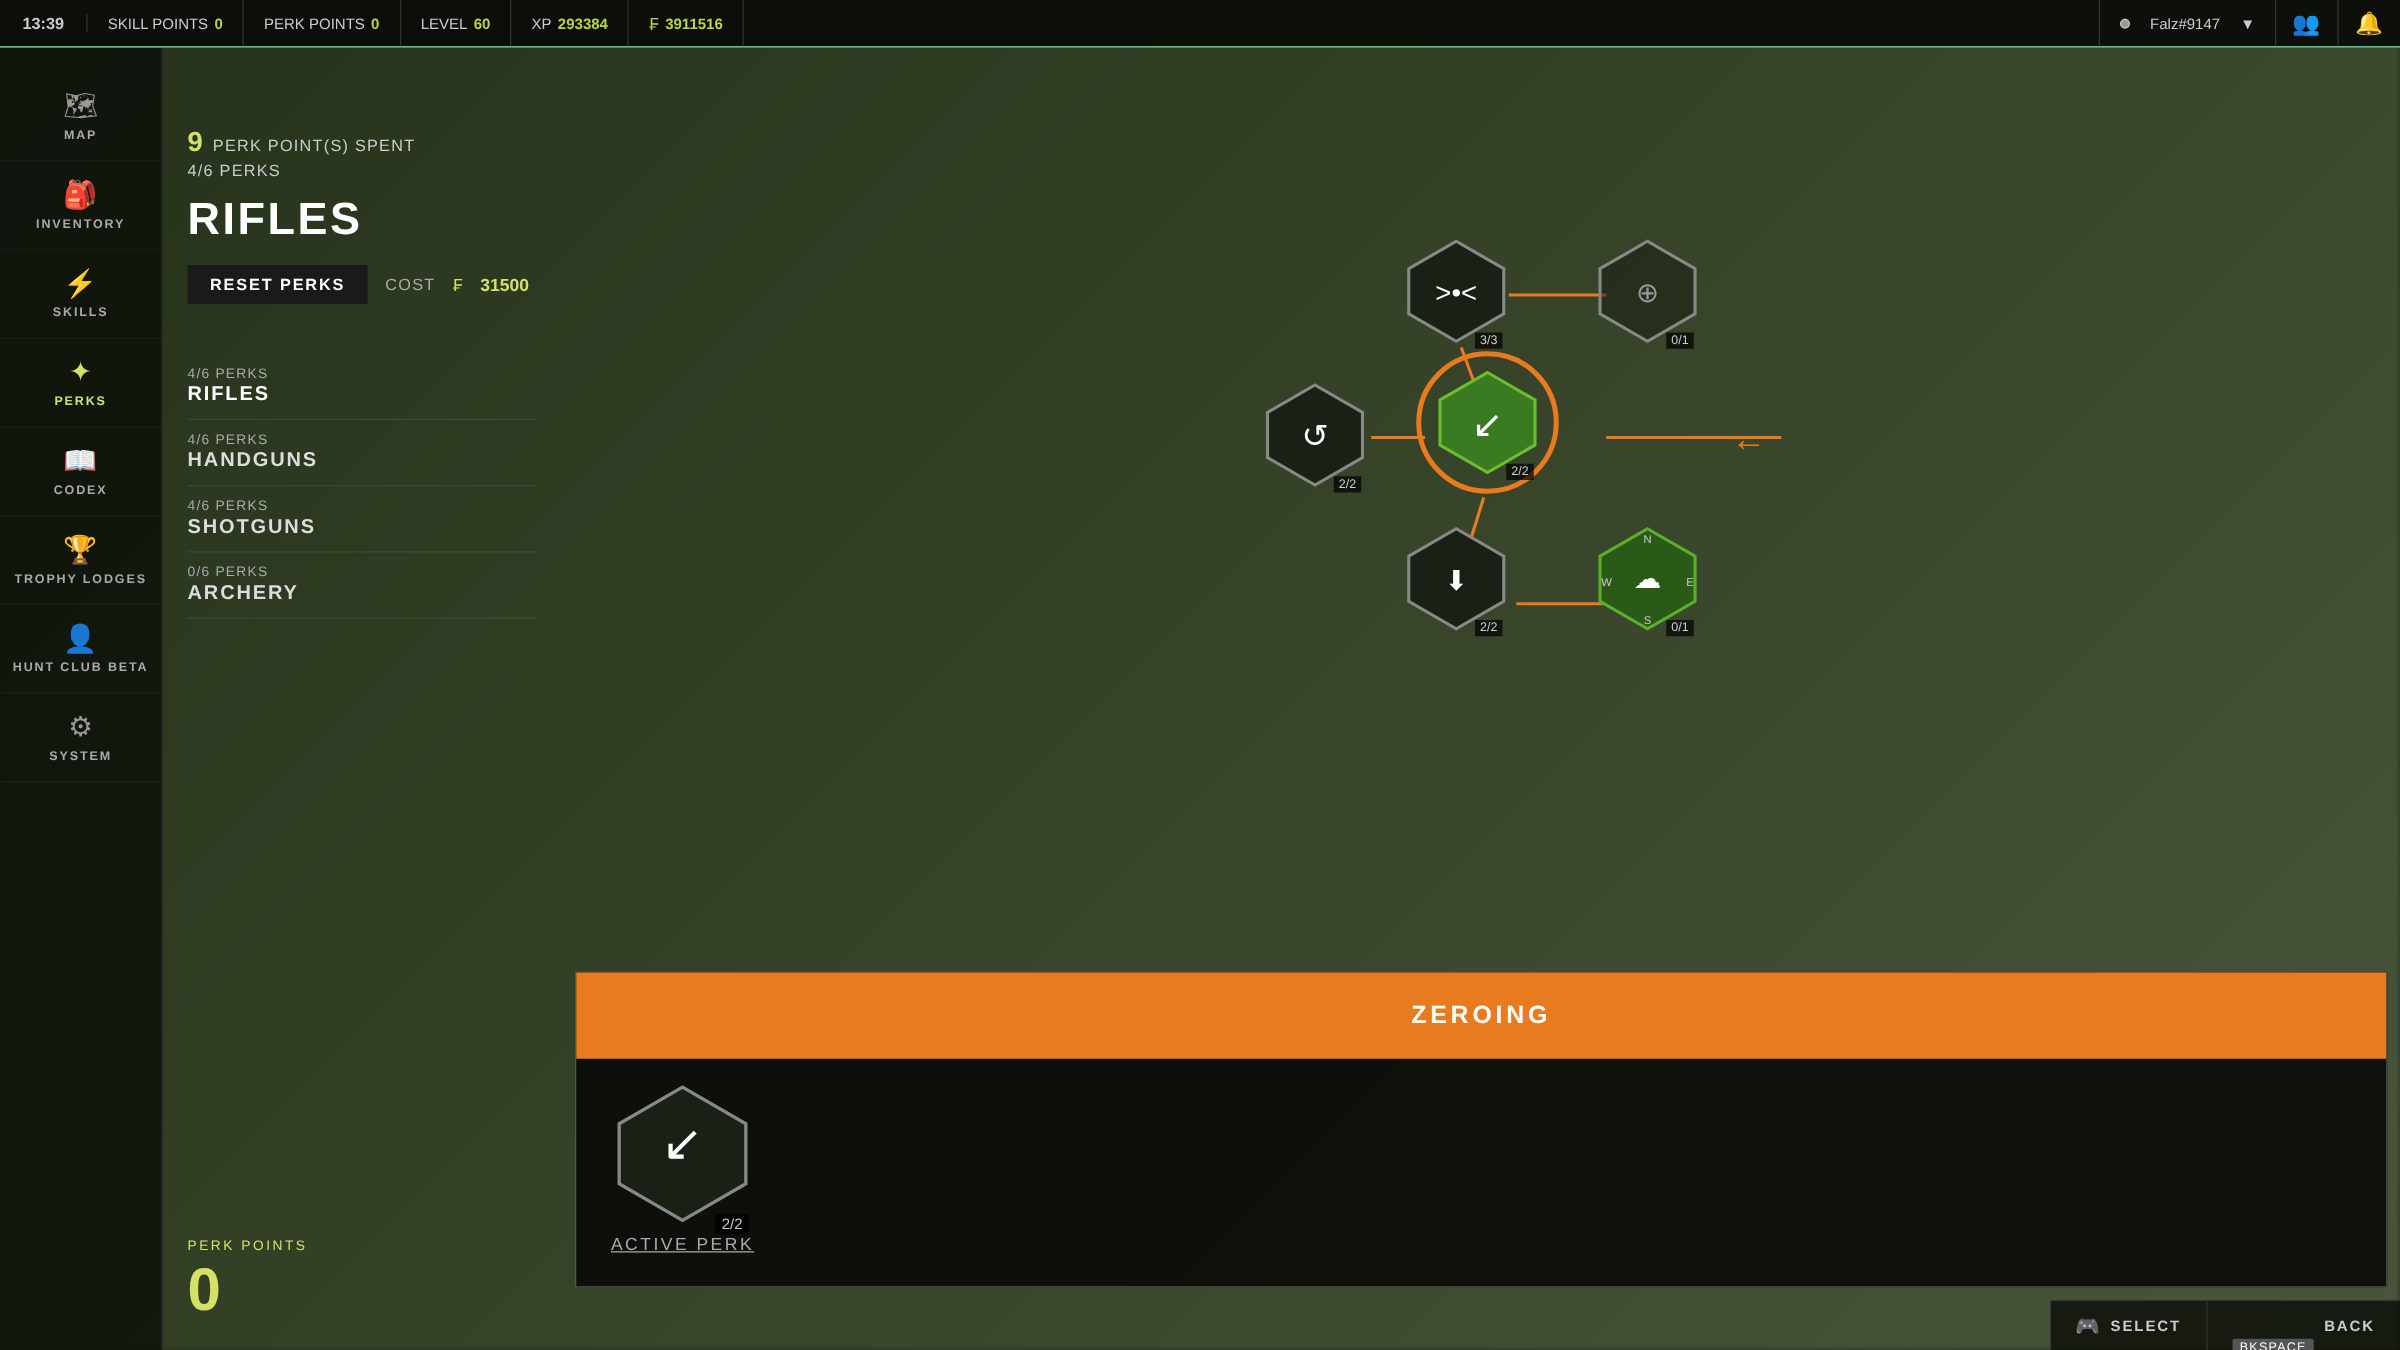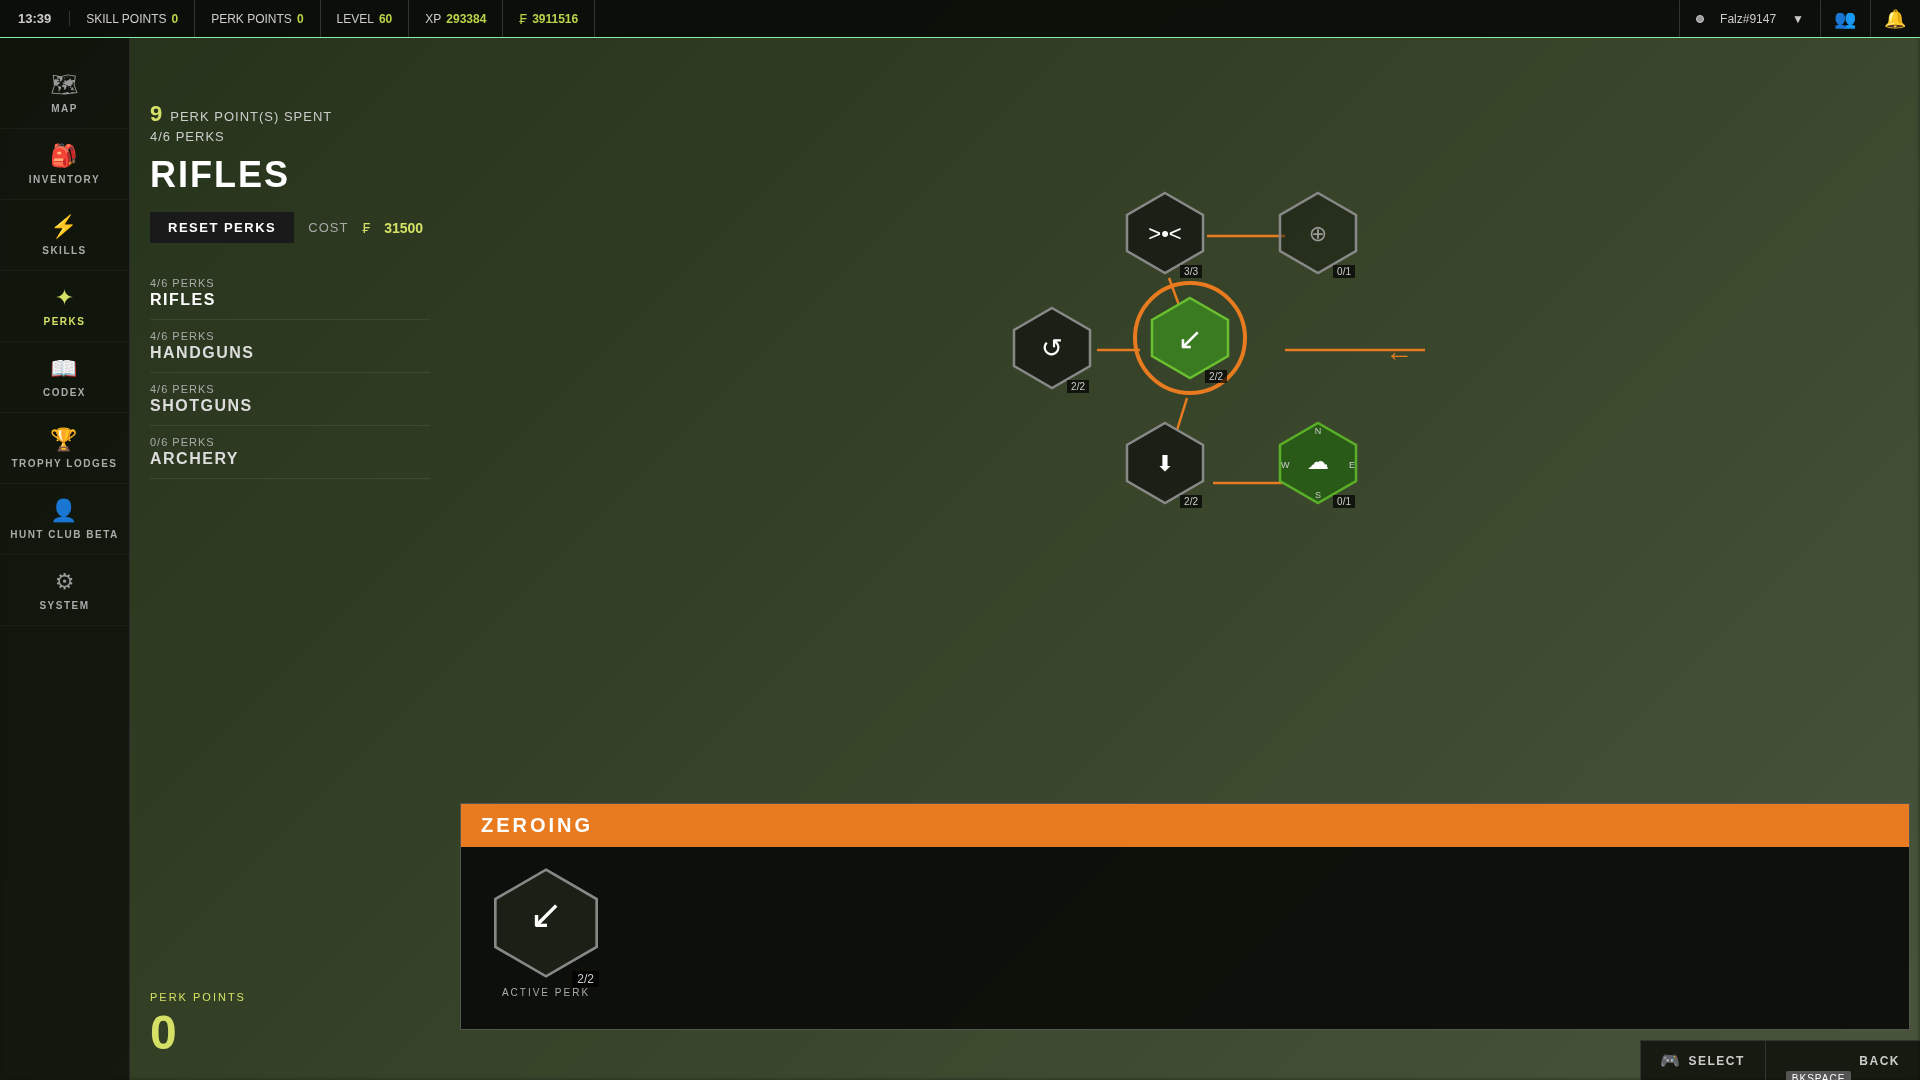--- a/index.html
+++ b/index.html
@@ -183,21 +183,21 @@
       font-size: 36px;
       font-weight: bold;
       letter-spacing: 2px;
       text-transform: uppercase;
       margin-bottom: 16px;
     }
     .reset-btn-row {
       display: flex;
       align-items: center;
       gap: 14px;
-      margin-bottom: 14px;
+      margin-bottom: 30px;
     }
     .reset-btn {
       background: #1a1a1a;
       border: none;
       color: #fff;
       font-size: 13px;
       font-weight: bold;
       letter-spacing: 1.5px;
       text-transform: uppercase;
       padding: 8px 18px;
@@ -499,32 +499,32 @@
         <div style="position:absolute;top:8px;left:50%;transform:translateX(-50%);font-size:9px;color:#ccc;z-index:3;">N</div>
         <div style="position:absolute;bottom:12px;left:50%;transform:translateX(-50%);font-size:9px;color:#ccc;z-index:3;">S</div>
         <div style="position:absolute;left:8px;top:50%;transform:translateY(-50%);font-size:9px;color:#ccc;z-index:3;">W</div>
         <div style="position:absolute;right:8px;top:50%;transform:translateY(-50%);font-size:9px;color:#ccc;z-index:3;">E</div>
         <div style="position:absolute;top:50%;left:50%;transform:translate(-50%,-60%);font-size:22px;color:#fff;z-index:3;">☁</div>
         <div style="position:absolute;bottom:4px;right:8px;font-size:10px;color:#ccc;background:rgba(0,0,0,0.7);padding:1px 4px;z-index:3;">0/1</div>
       </div>
     </div>
 
     <div style="position:absolute;bottom:50px;left:10px;right:10px;background:rgba(10,12,8,0.92);border:1px solid #555;">
-      <div style="background:#e87a20;padding:10px 20px;">
+      <div style="background:#e87a20;padding:23px 20px;text-align:center;">
         <span style="color:#fff;font-size:20px;font-weight:bold;letter-spacing:3px;text-transform:uppercase;">ZEROING</span>
       </div>
       <div style="display:flex;gap:20px;padding:16px 20px;align-items:flex-start;">
 
         <div style="position:relative;width:130px;height:150px;flex-shrink:0;display:flex;flex-direction:column;align-items:center;">
           <svg width="120" height="120" viewBox="0 0 90 90">
             <polygon points="45,5 83,27 83,63 45,85 7,63 7,27" fill="#1a2015" stroke="#888" stroke-width="2"></polygon>
           </svg>
           <div style="position:absolute;top:28px;left:50%;transform:translateX(-50%);font-size:40px;color:#fff;z-index:2;">↙</div>
           <div style="position:absolute;bottom:26px;right:12px;font-size:12px;color:#ccc;background:rgba(0,0,0,0.8);padding:1px 5px;z-index:3;">2/2</div>
-          <div style="font-size:10px;color:#aaa;letter-spacing:2px;text-transform:uppercase;margin-top:4px;">ACTIVE PERK</div>
+          <div style="font-size:14px;color:#aaa;letter-spacing:2px;text-transform:uppercase;margin-top:4px;text-decoration:underline;">ACTIVE PERK</div>
         </div>
 
       </div>
     </div>
   </div>
 
 </div>
 
 <div class="bottom-bar">
   <div class="bottom-action">

